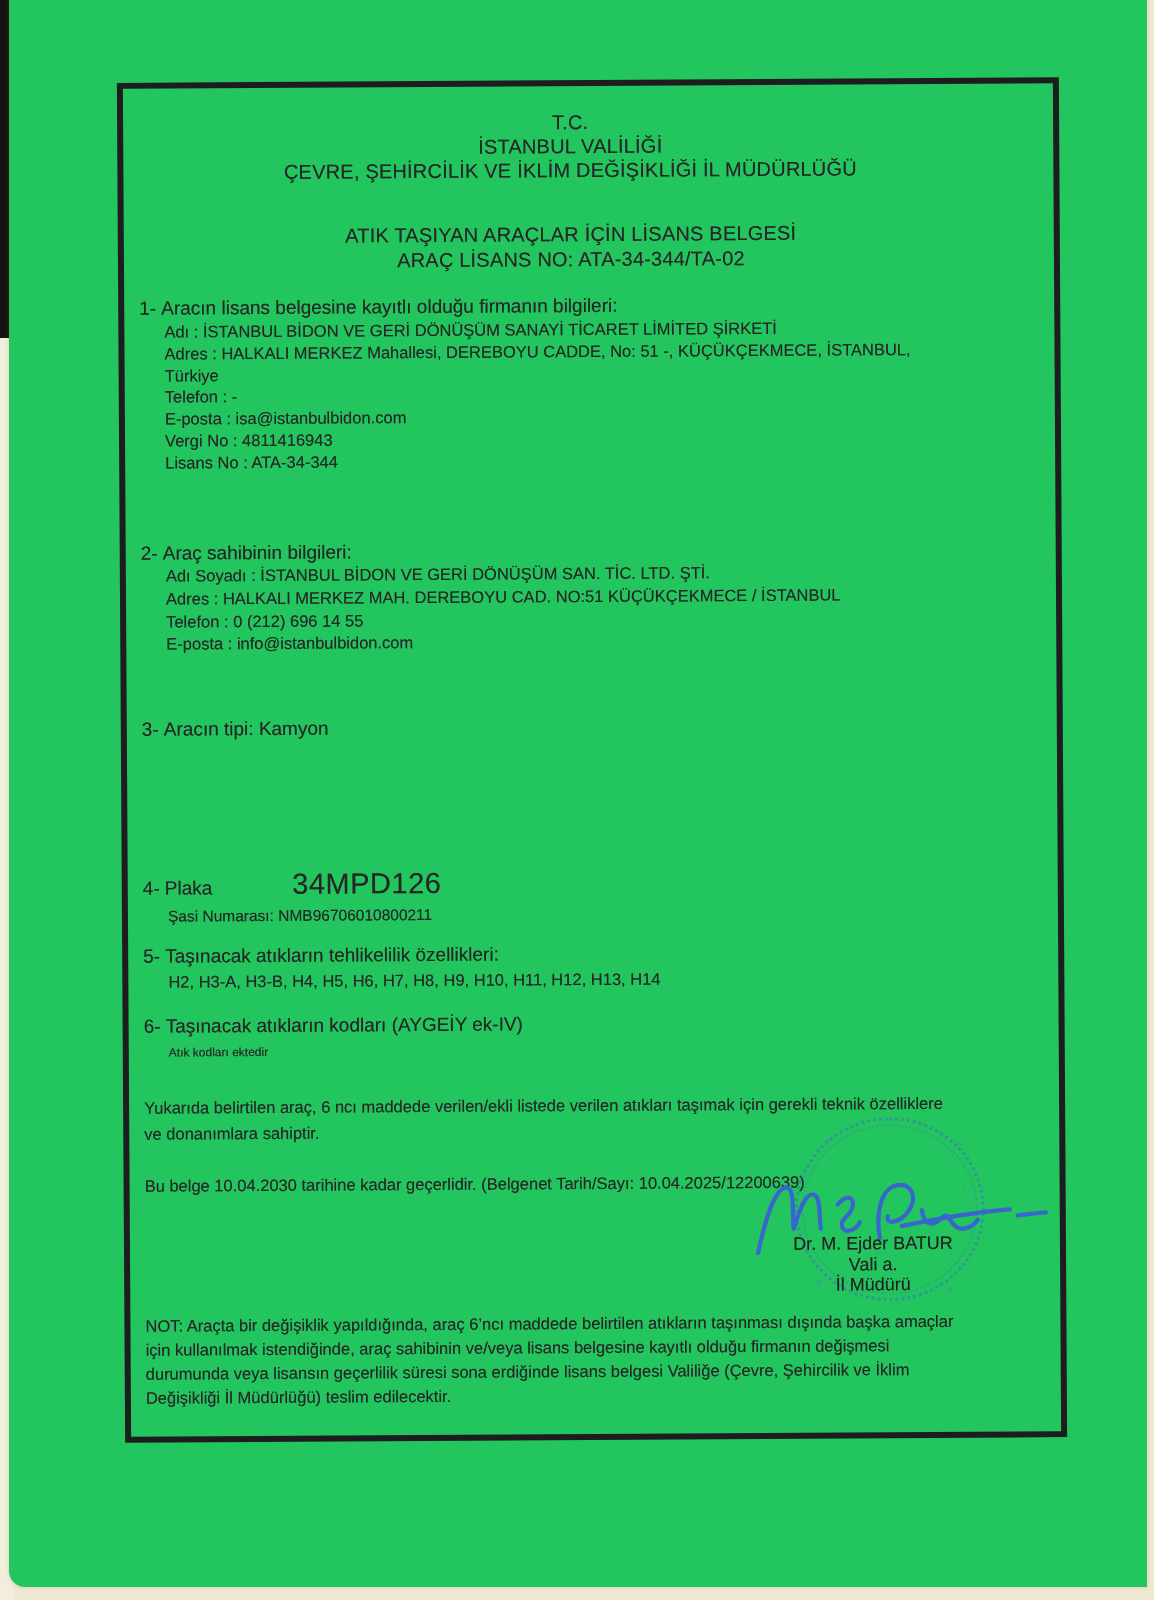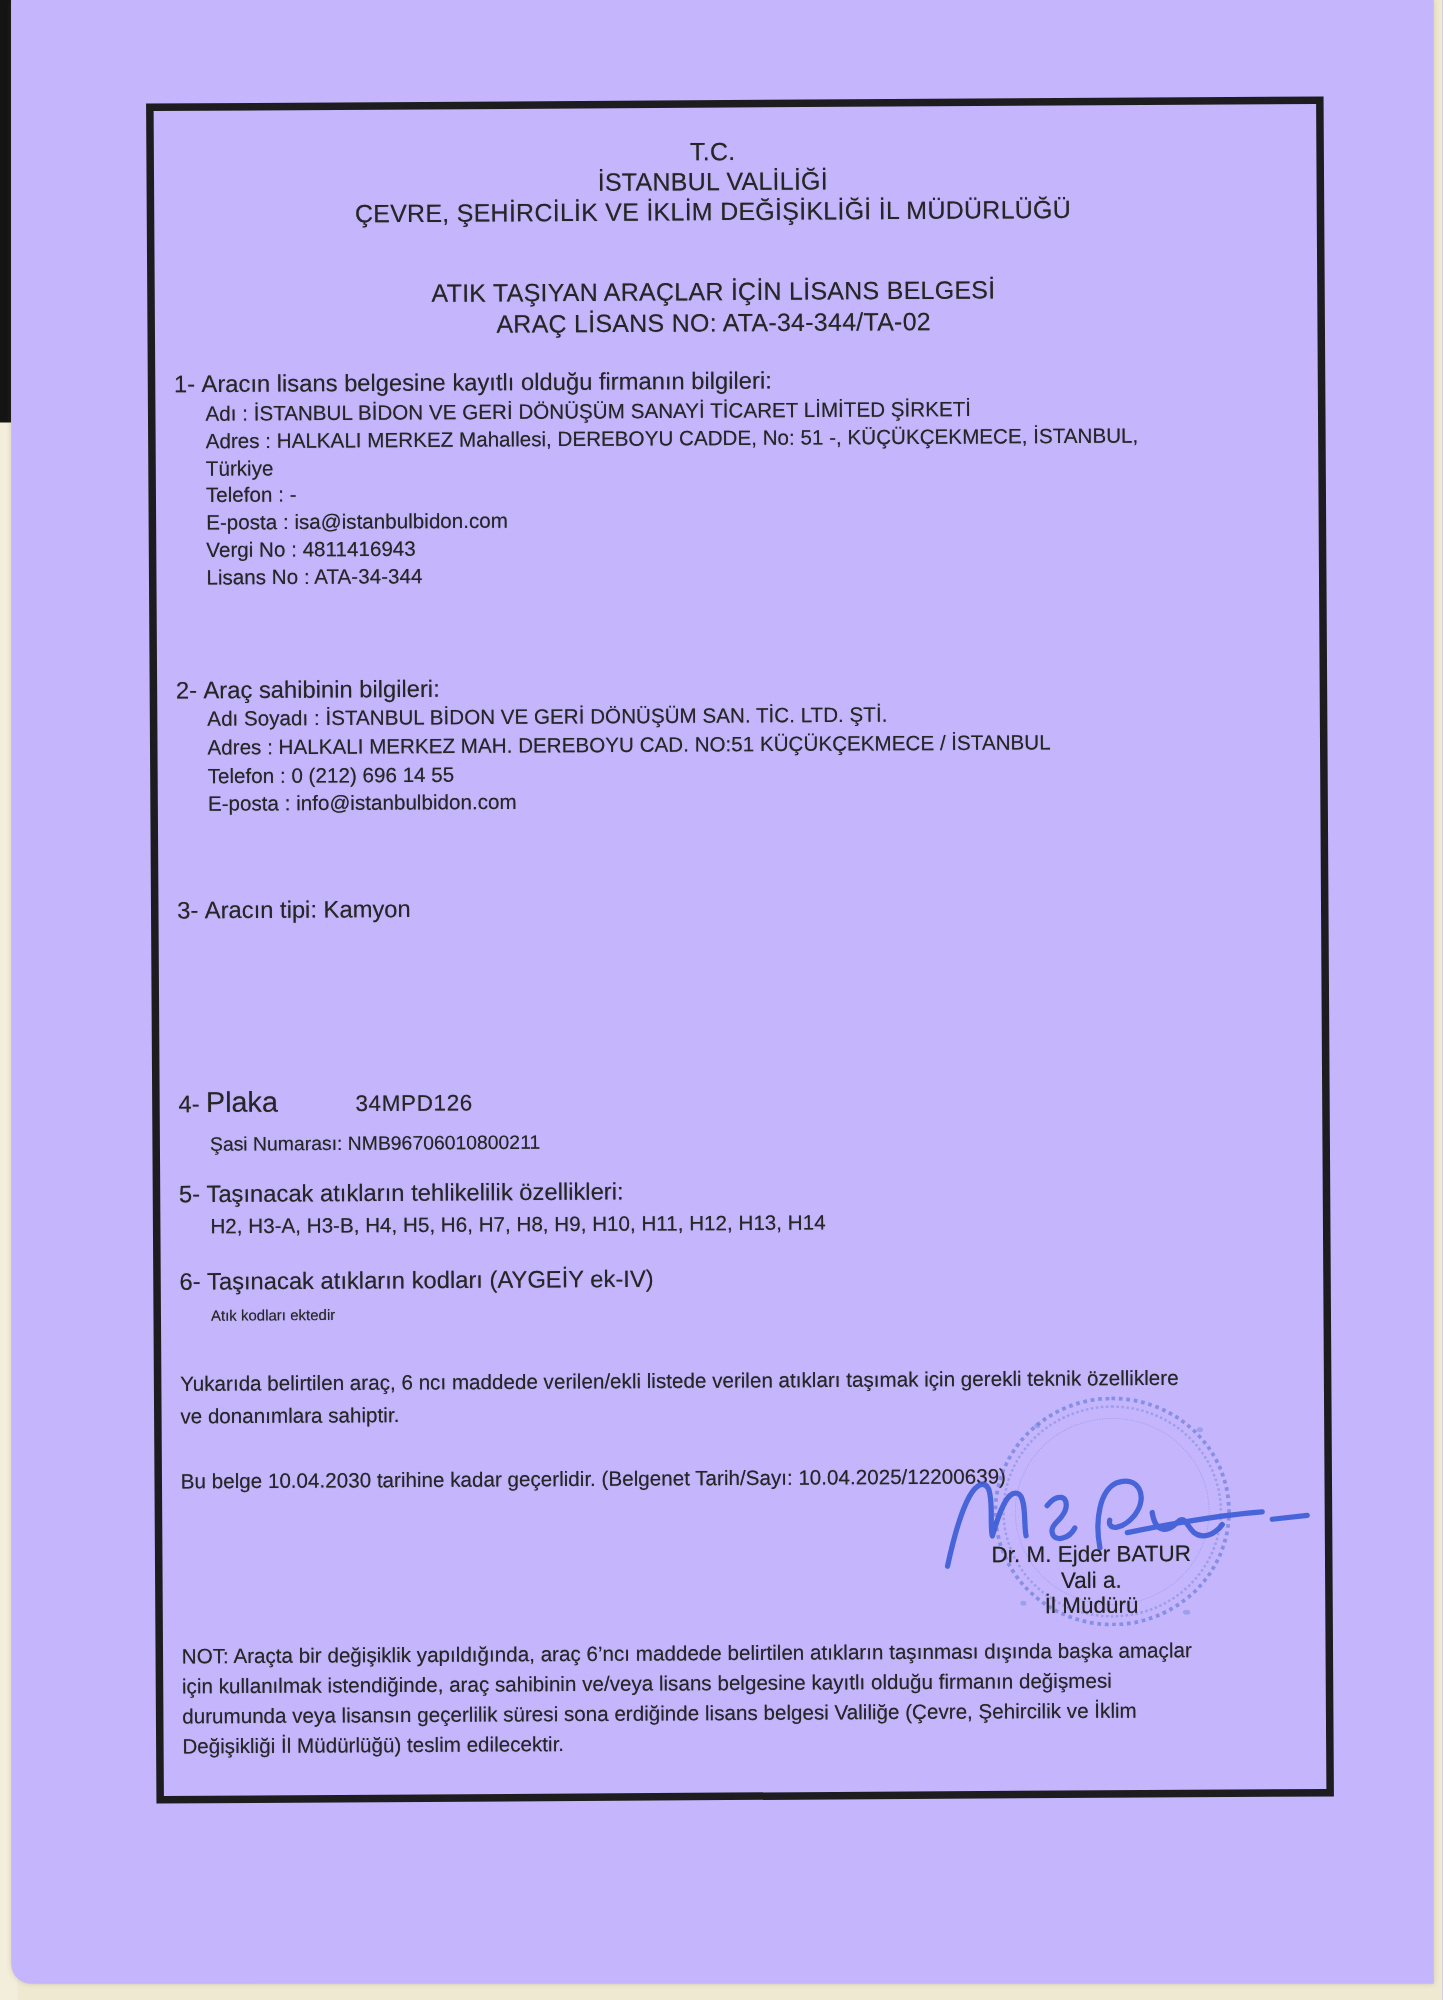--- a/index.html
+++ b/index.html
@@ -14,21 +14,21 @@
   .scan-strip-black{
     position:absolute; left:0; top:0; width:9px; height:338px;
     background:#141414;
   }
   .scan-strip-cream{
     position:absolute; left:0; top:0; width:14px; height:1600px;
     background:#f2eedb;
   }
   .page{
     position:absolute; left:9px; top:0; right:7px; bottom:13px;
-    background:#c4b5fd;
+    background:#22c55e;
     border-radius:0 0 0 16px;
     box-shadow:0 0 4px rgba(120,110,70,.25);
   }
   .frame{
     position:absolute; left:112px; top:80px; width:942px; height:1360px;
     border:6px solid #1d1d20;
     transform:rotate(-0.35deg);
     transform-origin:50% 50%;
     background:transparent;
   }
@@ -48,22 +48,22 @@
   .sec-lines{
     position:absolute; left:40px; font-size:16.5px; white-space:nowrap;
   }
   .s1-lines{ top:233px; line-height:21.8px; }
   .s2-lines{ top:476px; line-height:22.8px; }
   .plate-row{
     position:absolute; left:15px; top:780px;
     display:flex; align-items:baseline; white-space:nowrap;
   }
   .plate-row .num{ font-size:19px; display:inline-block; width:22px; }
-  .plate-row .plabel{ font-size:23px; }
-  .plate-row .plate{ font-size:18px; margin-left:62px; letter-spacing:.5px; }
+  .plate-row .plabel{ font-size:19px; }
+  .plate-row .plate{ font-size:29px; margin-left:80px; letter-spacing:.5px; }
   .chassis-line{ position:absolute; left:40px; top:819px; font-size:15.5px; white-space:nowrap; }
   .single-line{ white-space:nowrap; }
   .para{
     position:absolute; left:15px; font-size:16.5px; line-height:26px; white-space:nowrap;
   }
   .note-block{
     position:absolute; left:15px; top:1225px; font-size:16.5px; line-height:24px; white-space:nowrap;
   }
   .stamp{
     position:absolute; left:665px; top:1033px; width:190px; height:184px;

